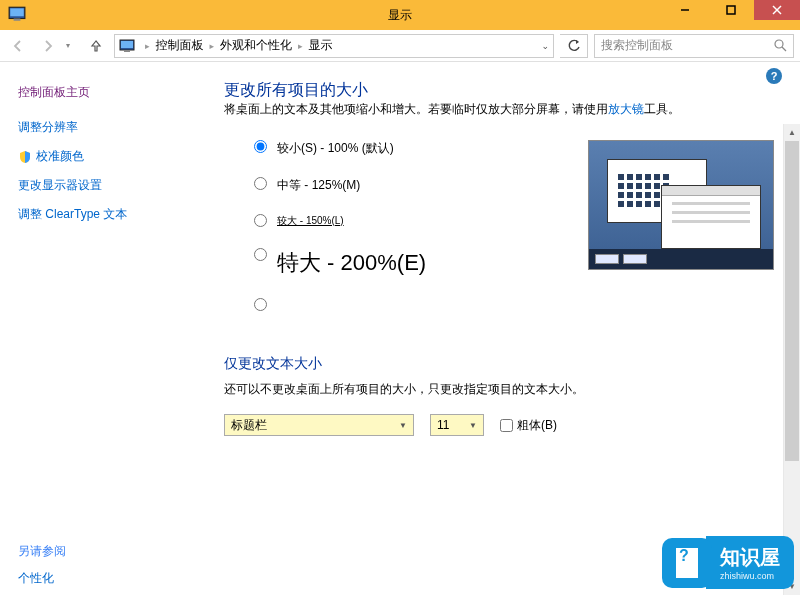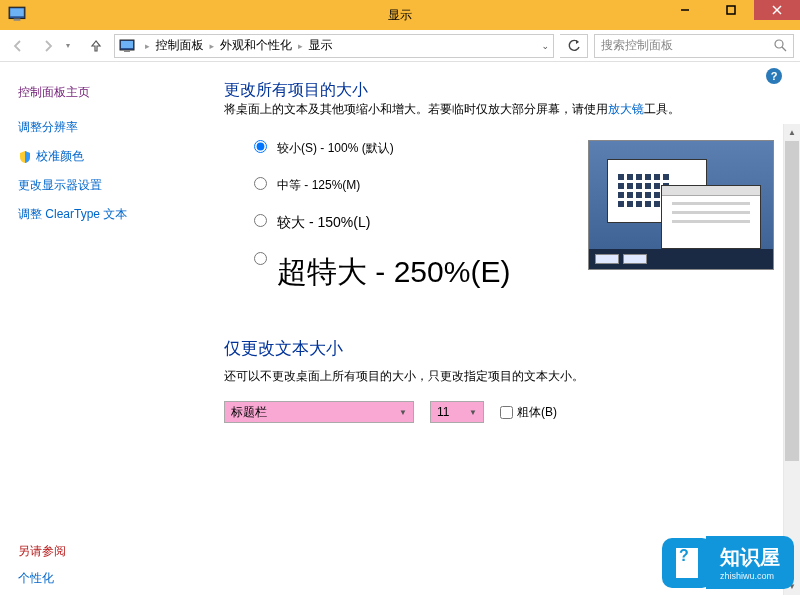--- a/index.html
+++ b/index.html
@@ -25,57 +25,57 @@
   .search-box { width: 200px; height: 24px; border: 1px solid #ccc; display: flex; align-items: center; padding: 0 6px; color: #888; position: relative; font-family: Liberation Mono, monospace; }
   .search-box .mag { position: absolute; right: 6px; }
   
   .body-area { display: flex; height: calc(100% - 62px); position: relative; }
   .help-icon { position: absolute; top: 6px; right: 18px; width: 16px; height: 16px; border-radius: 50%; background: #2a7ab9; color: #fff; font-size: 11px; display: flex; align-items: center; justify-content: center; font-weight: bold; }
   
   .sidebar { width: 206px; padding: 22px 10px 10px 18px; }
   .sidebar .home-link { color: #701a75; margin-bottom: 18px; display: block; }
   .sidebar .side-link { color: #0066cc; margin-bottom: 12px; display: flex; align-items: center; }
   .sidebar .side-link .shield { width: 14px; height: 14px; margin-right: 4px; display: inline-flex; }
-  .sidebar .see-also-head { color: #b91c1c; margin-top: 320px; margin-bottom: 10px; }
+  .sidebar .see-also-head { color: #3b82f6; margin-top: 320px; margin-bottom: 10px; }
   
   .main { flex: 1; padding: 18px 22px 10px 18px; position: relative; overflow: hidden; }
   .main h1 { color: #003399; font-size: 16px; font-weight: normal; margin-bottom: 0; }
   .main .desc { font-size: 12px; color: #000; margin-bottom: 22px; }
   .main .desc .link { color: #0066cc; }
   
   .options-row { display: flex; align-items: flex-start; }
   .options-col { flex: 1; padding-left: 30px; }
   .opt { display: flex; align-items: flex-start; margin-bottom: 20px; font-size: 12px; }
   .opt input[type=radio] { margin-right: 10px; }
   .opt .lbl { color: #000; }
-  .opt.sz-l .lbl { font-size: 14px; }
+  .opt.sz-l .lbl { font-size: 10px; text-decoration: underline; }
   .opt.sz-xl .lbl { font-size: 22px; }
   .opt.sz-xxl .lbl { font-size: 30px; }
   
   .preview { width: 186px; height: 130px; border: 1px solid #888; background: linear-gradient(#5a7fb0,#3a5e90); position: relative; margin-right: 4px; }
   .preview .win1 { position: absolute; top: 18px; left: 18px; width: 100px; height: 64px; background: #fff; border: 1px solid #333; }
   .preview .win1 .gridarea { position: absolute; top: 14px; left: 10px; display: grid; grid-template-columns: repeat(6, 6px); grid-template-rows: repeat(4, 6px); gap: 3px; }
   .preview .win1 .gridarea div { background: #2a3f5f; }
   .preview .win2 { position: absolute; top: 44px; left: 72px; width: 100px; height: 64px; background: #fff; border: 1px solid #333; }
   .preview .win2 .titlebar2 { height: 10px; background: #e0e0e0; border-bottom: 1px solid #aaa; }
   .preview .win2 .line { height: 3px; background: #d0d0d0; margin: 6px 10px 0 10px; }
   .preview .taskbar { position: absolute; bottom: 0; left: 0; right: 0; height: 20px; background: #1a2a44; display: flex; align-items: center; padding-left: 6px; gap: 4px; }
   .preview .taskbar .tb { width: 24px; height: 10px; background: #e0e8ff; border: 1px solid #888; }
   
   .custom-link-box { border: 2px solid #e33; display: inline-block; padding: 6px 8px; margin-left: 0; margin-top: 2px; }
   .custom-link-box a { color: #0066cc; font-size: 12px; }
   
   .chk-row { margin-top: 28px; display: flex; align-items: center; }
   .chk-row input { margin-right: 6px; }
   
-  .sub-head { color: #003399; font-size: 17px; margin-top: 24px; margin-bottom: 8px; }
+  .sub-head { color: #003399; font-size: 14px; margin-top: 24px; margin-bottom: 8px; }
   .sub-desc { font-size: 12px; margin-bottom: 16px; }
   
   .dd-row { display: flex; align-items: center; gap: 16px; }
-  .dd { height: 22px; border: 1px solid #aaa; background: #f9a8d4; display: flex; align-items: center; justify-content: space-between; padding: 0 6px; font-size: 12px; }
+  .dd { height: 22px; border: 1px solid #aaa; background: #fef9c3; display: flex; align-items: center; justify-content: space-between; padding: 0 6px; font-size: 12px; }
   .dd .arr { font-size: 8px; color: #555; margin-left: 12px; }
   
   .scrollbar { position: absolute; right: 0; top: 62px; bottom: 0; width: 17px; background: #f0f0f0; border-left: 1px solid #e8e8e8; }
   .scrollbar .btn { height: 17px; display: flex; align-items: center; justify-content: center; font-size: 8px; color: #666; }
   .scrollbar .thumb { position: absolute; top: 17px; left: 1px; right: 1px; height: 320px; background: #cdcdcd; }
   
   .watermark { position: absolute; right: 6px; bottom: 6px; display: flex; align-items: center; }
   .watermark .badge { width: 50px; height: 50px; background: #1296db; border-radius: 10px; display: flex; align-items: center; justify-content: center; position: relative; }
   .watermark .badge .door { width: 22px; height: 30px; background: #fff; position: relative; }
   .watermark .badge .q { position: absolute; color: #1296db; font-weight: bold; font-size: 16px; top: 9px; left: 17px; }
@@ -211,23 +211,26 @@
             <span class="lbl">较小(S) - 100% (默认)</span>
           </label>
         <label class="opt">
             <input type="radio" name="sz" style="">
             <span class="lbl">中等 - 125%(M)</span>
           </label>
         <label class="opt sz-l">
             <input type="radio" name="sz" style="">
             <span class="lbl">较大 - 150%(L)</span>
           </label>
+        <label class="opt sz-xl">
+            <input type="radio" name="sz" style="">
+            <span class="lbl">特大 - 200%(E)</span>
+          </label>
         <label class="opt sz-xxl">
             <input type="radio" name="sz" style="">
-            <span class="lbl">超特大 - 250%(E)</span>
           </label>
       </div>
       <div class="preview">
         <div class="win1">
             <div class="gridarea">
               <div></div>
               <div></div>
               <div></div>
               <div></div>
               <div></div>

